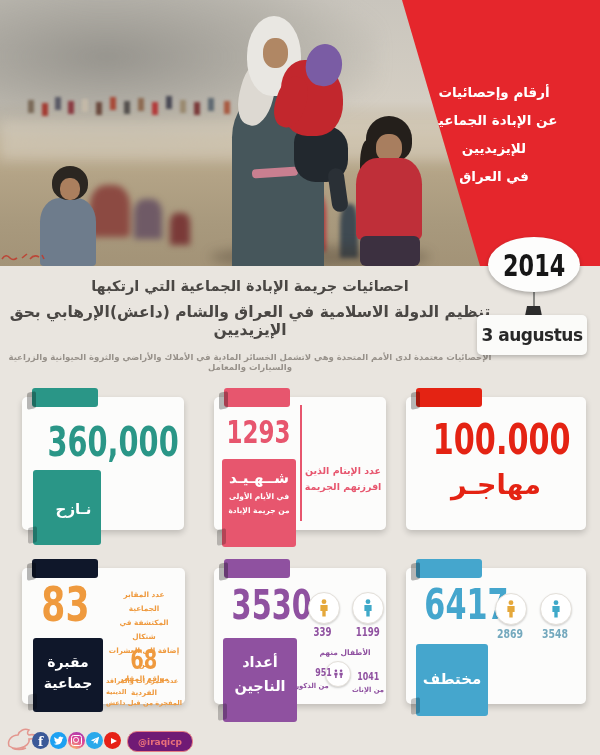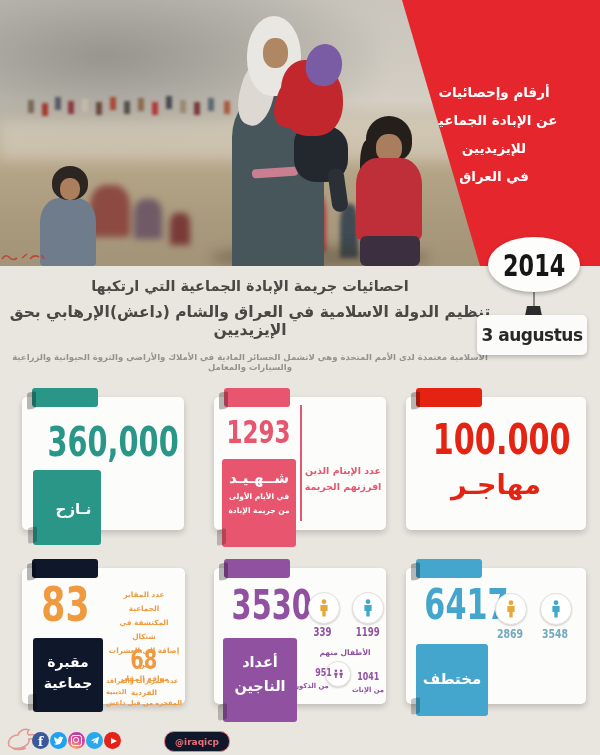--- a/index.html
+++ b/index.html
@@ -161,21 +161,21 @@
   .soc.fb{left:32px;background:#3b5998;}
   .soc.tw{left:50px;background:#1da1f2;}
   .soc.ig{left:68px;background:radial-gradient(circle at 30% 110%,#fdc468 0%,#df4996 55%,#9b36b7 100%);}
   .soc.tg{left:86px;background:#29a9eb;}
   .soc.yt{left:104px;background:#e62117;}
   .soc.fb span{color:#fff;font-weight:bold;font-size:12px;font-family:"DejaVu Serif",serif;margin-top:2px;}
   .ig-cam{width:9px;height:9px;border:1.2px solid #fff;border-radius:2.5px;position:relative;}
   .ig-cam::after{content:"";position:absolute;left:1.4px;top:1.4px;width:3.6px;height:3.6px;border:1.1px solid #fff;border-radius:50%;}
   .yt-play{width:0;height:0;border-left:6px solid #fff;border-top:3.8px solid transparent;border-bottom:3.8px solid transparent;margin-left:2px;}
   .handle{position:absolute;left:127px;top:9px;width:64px;height:19px;border:1.3px solid #e87f86;border-radius:10px;
-        background:#0f172a;display:flex;align-items:center;justify-content:center;margin-left:37px;}
+        background:#701a75;display:flex;align-items:center;justify-content:center;}
   .handle span{color:#e8707a;font-size:9px;font-weight:bold;}
 </style>
 </head>
 <body>
 
 <div class="poster">
 
   <div class="photo">
     <div class="smoke"></div>
     <div class="haze"></div>
@@ -220,21 +220,21 @@
   </div>
   <div class="string"></div>
   <div class="clip-icon"></div>
   <div class="date-badge">
     <span>3 augustus</span>
   </div>
 
   <div class="title-block">
     <div class="h1">احصائيات جريمة الإبادة الجماعية التي ارتكبها</div>
     <div class="h2">تنظيم الدولة الاسلامية في العراق والشام (داعش)الإرهابي بحق الإيزيديين</div>
-    <div class="note">الاسلامية معتمدة لدى الأمم المتحدة وهي لاتشمل الخسائر المادية في الأملاك والأراضي والثروة الحيوانية والزراعية والسيارات والمعامل</div>
+    <div class="note">الإحصائيات معتمدة لدى الأمم المتحدة وهي لاتشمل الخسائر المادية في الأملاك والأراضي والثروة الحيوانية والزراعية والسيارات والمعامل</div>
   </div>
 
   <div class="card" id="card-displaced">
     <div class="tab teal"></div>
     <div class="cnum t-teal"><span class="num">360,000</span></div>
     <div class="lbox teal">
       <div class="lab">نـازح</div>
     </div>
   </div>
 

